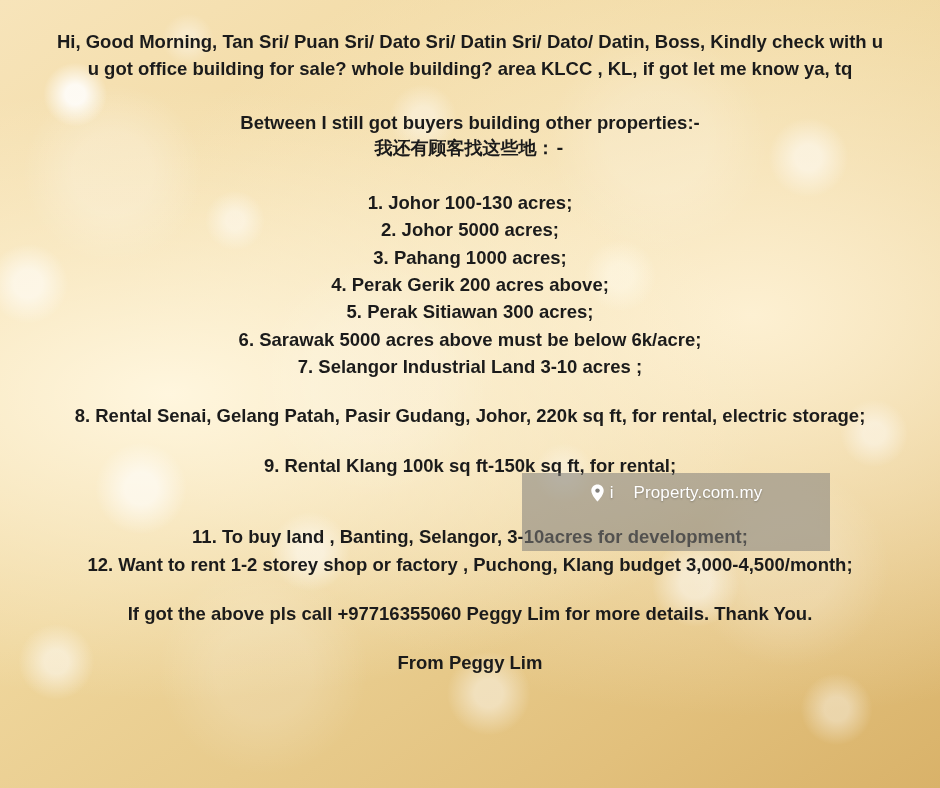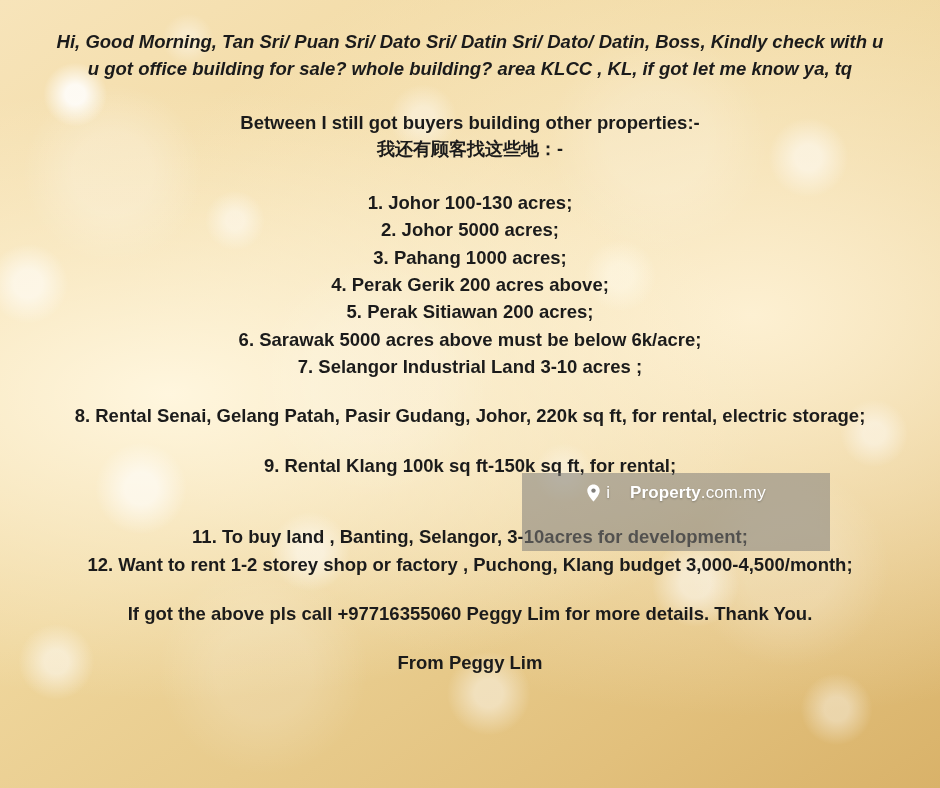--- a/index.html
+++ b/index.html
@@ -59,26 +59,26 @@
     text-align: center;
     color: #1b1b1b;
     font-weight: bold;
     font-size: 18.5px;
     line-height: 1.48;
   }
 
   .line {
     white-space: nowrap;
   }
-  .line.wrap { white-space: normal; font-style: italic; }
+  .line.wrap { white-space: normal; }
   .spacer-md { height: 22px; }
   .spacer-lg { height: 26px; }
 
   .cjk {
-    font-family: Liberation Sans, sans-serif;
+    font-family: Liberation Mono, monospace;
     font-size: 18px;
   }
 
   .watermark {
     position: absolute;
     left: 522px;
     top: 473px;
     width: 308px;
     height: 78px;
     background: rgba(128,126,122,0.55);
@@ -100,21 +100,21 @@
   }
   .pin-icon {
     display: inline-block;
     width: 15px;
     height: 18px;
     position: relative;
   }
   .pin-icon svg { display: block; }
   .wm-text { letter-spacing: 0.1px; }
   .wm-text .i { font-weight: normal; }
-  .wm-text .p { font-weight: bold; margin-left: 20px; }
+  .wm-text .p { font-weight: normal; margin-left: 20px; }
 </style>
 </head>
 <body>
 
 <div id="poster">
 
   <div class="content">
 
     <div class="line wrap">Hi, Good Morning, Tan Sri/ Puan Sri/ Dato Sri/ Datin Sri/ Dato/ Datin, Boss, Kindly check with u</div>
     <div class="line wrap">u got office building for sale? whole building? area KLCC , KL, if got let me know ya, tq</div>
@@ -123,21 +123,21 @@
 
     <div class="line">Between I still got buyers building other properties:-</div>
     <div class="line cjk">我还有顾客找这些地：-</div>
 
     <div class="spacer-lg"></div>
 
     <div class="line">1. Johor 100-130 acres;</div>
     <div class="line">2. Johor 5000 acres;</div>
     <div class="line">3. Pahang 1000 acres;</div>
     <div class="line">4. Perak Gerik 200 acres above;</div>
-    <div class="line">5. Perak Sitiawan 200 acres;</div>
+    <div class="line">5. Perak Sitiawan 300 acres;</div>
     <div class="line">6. Sarawak 5000 acres above must be below 6k/acre;</div>
     <div class="line">7. Selangor Industrial Land 3-10 acres ;</div>
 
     <div class="spacer-md"></div>
 
     <div class="line">8. Rental Senai, Gelang Patah, Pasir Gudang, Johor, 220k sq ft, for rental, electric storage;</div>
 
     <div class="spacer-md"></div>
 
     <div class="line">9. Rental Klang 100k sq ft-150k sq ft, for rental;</div>

